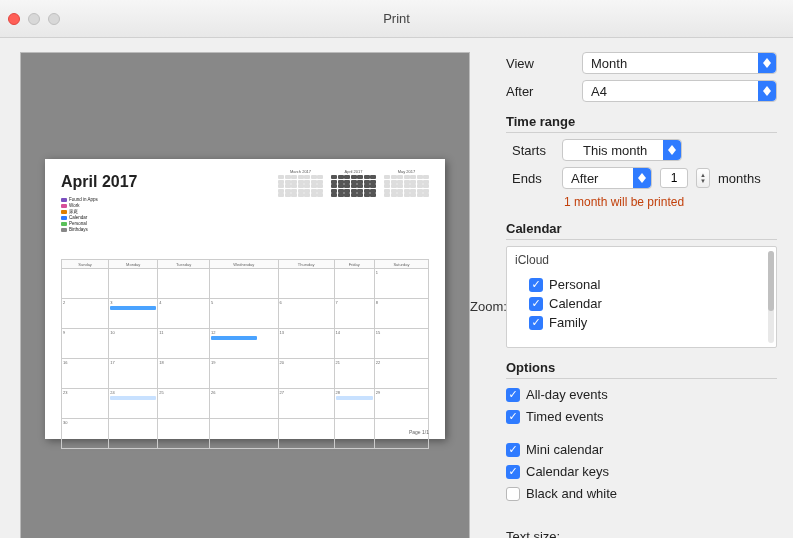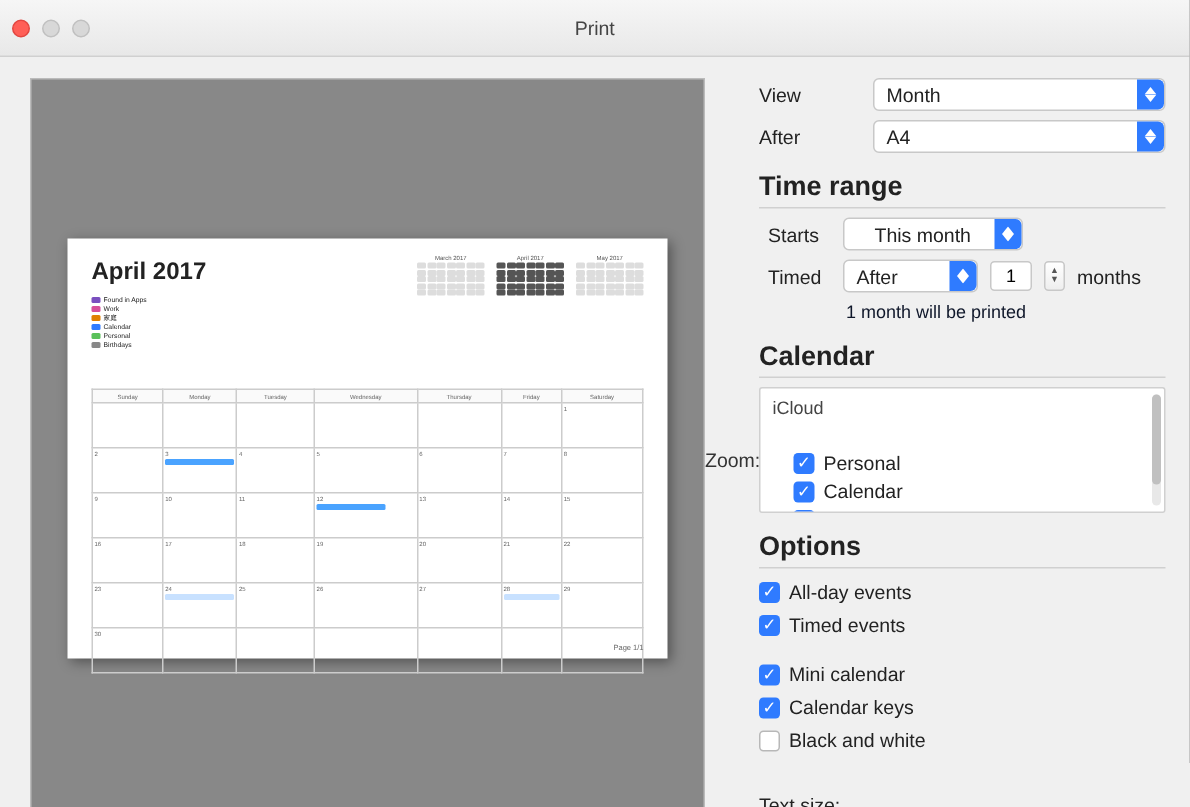--- a/index.html
+++ b/index.html
@@ -130,48 +130,48 @@
   .select-arrows {
     position:absolute; right:0; top:0; bottom:0;
     width:18px;
     background:#2f7bff;
     border-radius:0 4px 4px 0;
     display:flex; flex-direction:column; align-items:center; justify-content:center;
   }
   .select-arrows svg { width:8px; height:5px; fill:#fff;}
   .section-head {
     font-weight:600;
-    font-size:18px;
+    font-size:13px;
     border-bottom:1px solid #d0d0d0;
     padding-bottom:3px;
     margin-top:6px;
   }
   .indent { padding-left:6px; display:flex; align-items:center; gap:8px; }
   .num-field {
     width:28px; height:20px; border:1px solid #c8c8c8; border-radius:3px; background:#fff;
     text-align:center; font-size:12px;
   }
   .stepper {
     width:14px; height:20px;
     border:1px solid #c8c8c8; border-radius:3px;
     background:linear-gradient(#fff,#eee);
     display:flex; flex-direction:column; align-items:center; justify-content:center;
     font-size:6px; line-height:6px; color:#555;
   }
-  .info { font-size:12px; color:#0f172a; padding-left:58px;}
+  .info { font-size:12px; color:#c2410c; padding-left:58px;}
   .cal-list {
     background:#fff;
     border:1px solid #d0d0d0;
     border-radius:2px;
     height:110px;
     padding:6px 8px;
     position:relative;
     overflow:hidden;
   }
-  .cal-list .group { font-size:12px; color:#444; margin-bottom:20px;}
+  .cal-list .group { font-size:12px; color:#444; margin-bottom:8px;}
   .chk-row { display:flex; align-items:center; gap:6px; padding:2px 0 2px 14px; font-size:13px;}
   .chk-row.opts { padding-left:0px;}
   .chk {
     width:14px; height:14px; border-radius:3px;
     display:flex; align-items:center; justify-content:center;
     font-size:11px; color:#fff;
   }
   .chk.on { background:#2f7bff;}
   .chk.off { background:#fff; border:1px solid #b8b8b8;}
   .scroll-ind { position:absolute; right:2px; top:4px; bottom:4px; width:6px; background:#e8e8e8; border-radius:3px;}
@@ -488,21 +488,21 @@
           <svg viewBox="0 0 8 5">
               <polygon points="4,0 8,5 0,5"></polygon>
             </svg>
           <svg viewBox="0 0 8 5">
               <polygon points="0,0 8,0 4,5"></polygon>
             </svg>
         </span>
       </div>
     </div>
     <div class="row indent">
-      <label style="width:42px">Timed</label>
+      <label style="width:42px">Ends</label>
       <div class="mac-select small">
         <span>After</span>
         <span class="select-arrows">
           <svg viewBox="0 0 8 5">
               <polygon points="4,0 8,5 0,5"></polygon>
             </svg>
           <svg viewBox="0 0 8 5">
               <polygon points="0,0 8,0 4,5"></polygon>
             </svg>
         </span>

